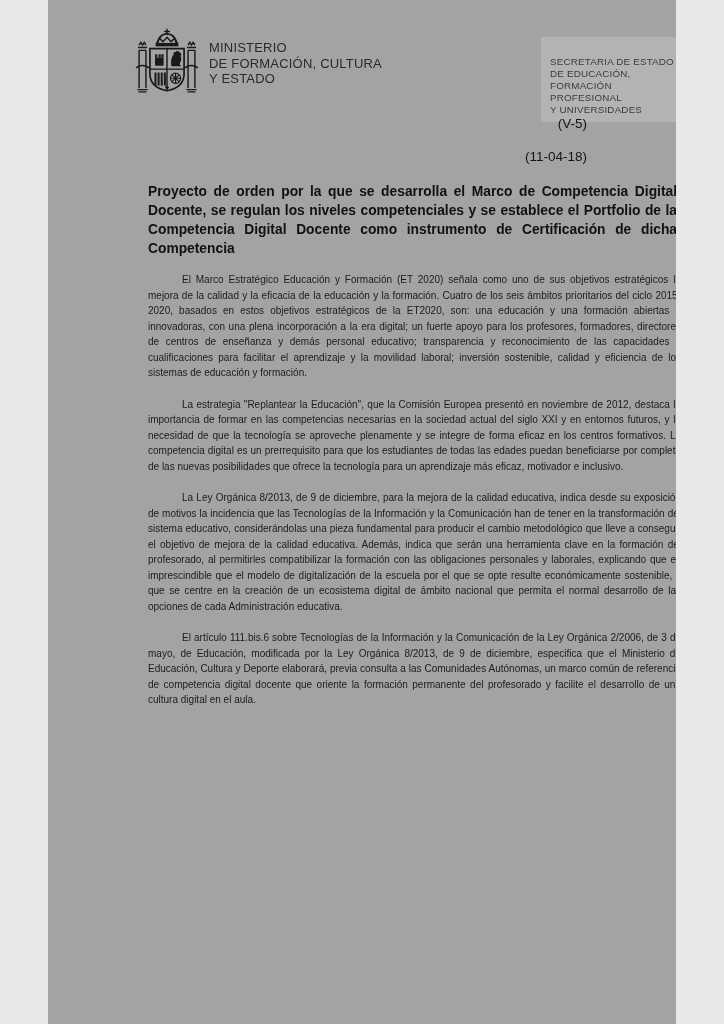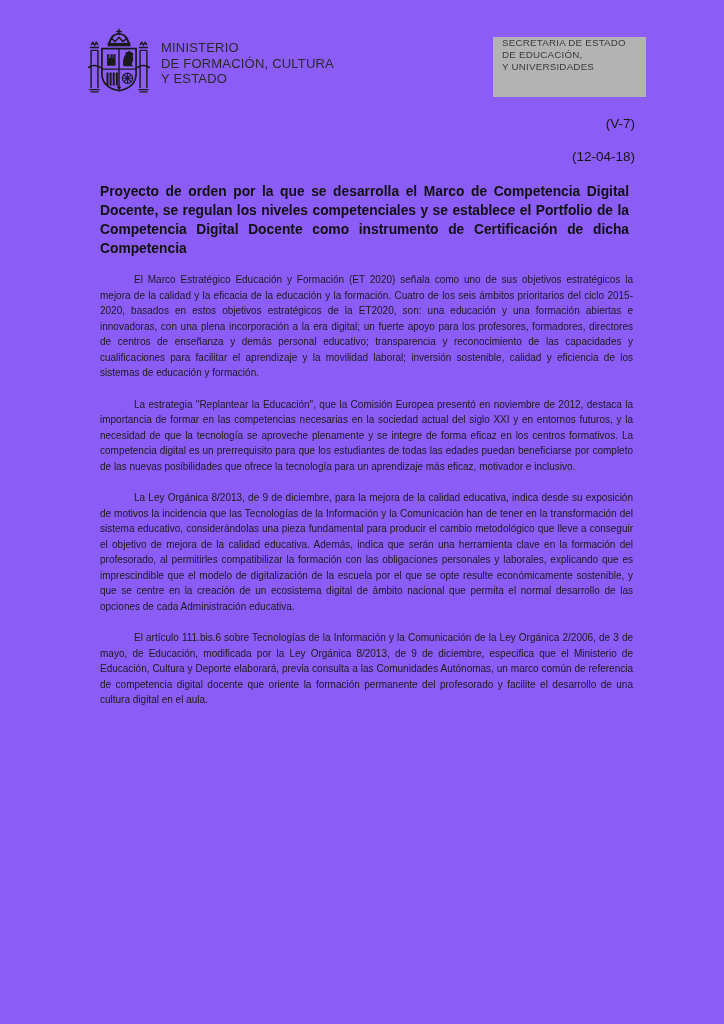--- a/index.html
+++ b/index.html
@@ -2,24 +2,24 @@
 <html lang="es"><head>
 <meta charset="utf-8">
 <style>
   html, body {
     margin: 0;
     padding: 0;
     background: #e8e8e8;
   }
   .page {
     position: relative;
-    width: 724px;
+    width: 628px;
     height: 1024px;
     margin: 0 auto;
-    background: #8b5cf6;
+    background: #a3a3a3;
     font-family: "Liberation Sans", "DejaVu Sans", sans-serif;
     color: #1a1a1a;
     overflow: hidden;
   }
 
   
   .coat {
     position: absolute;
     left: 84px;
     top: 27px;
@@ -40,21 +40,21 @@
   }
 
   .secretaria-box {
     position: absolute;
     left: 493px;
     top: 37px;
     width: 153px;
     min-height: 60px;
     box-sizing: border-box;
     background: #b3b3b3;
-    padding: 0 8px 6px 9px;
+    padding: 19px 8px 6px 9px;
     font-size: 9.8px;
     line-height: 12px;
     letter-spacing: 0.2px;
     color: #3b3b3b;
   }
 
   
   .marks {
     position: absolute;
     right: 89px;
@@ -152,26 +152,27 @@
 
   <div class="ministry">
     <div>MINISTERIO</div>
     <div>DE FORMACIÓN, CULTURA</div>
     <div>Y ESTADO</div>
   </div>
 
   <div class="secretaria-box">
     <div>SECRETARIA DE ESTADO</div>
     <div>DE EDUCACIÓN,</div>
+    <div>FORMACIÓN PROFESIONAL</div>
     <div>Y UNIVERSIDADES</div>
   </div>
 
   <div class="marks">
-    <div class="version">(V-7)</div>
-    <div class="date">(12-04-18)</div>
+    <div class="version">(V-5)</div>
+    <div class="date">(11-04-18)</div>
   </div>
 
   <main class="content">
     <p class="doc-title">Proyecto de orden por la que se desarrolla el Marco de Competencia Digital Docente, se regulan los niveles competenciales y se establece el Portfolio de la Competencia Digital Docente como instrumento de Certificación de dicha Competencia</p>
     <p class="para">El Marco Estratégico Educación y Formación (ET 2020) señala como uno de sus objetivos estratégicos la mejora de la calidad y la eficacia de la educación y la formación. Cuatro de los seis ámbitos prioritarios del ciclo 2015-2020, basados en estos objetivos estratégicos de la ET2020, son: una educación y una formación abiertas e innovadoras, con una plena incorporación a la era digital; un fuerte apoyo para los profesores, formadores, directores de centros de enseñanza y demás personal educativo; transparencia y reconocimiento de las capacidades y cualificaciones para facilitar el aprendizaje y la movilidad laboral; inversión sostenible, calidad y eficiencia de los sistemas de educación y formación.</p>
     <p class="para">La estrategia "Replantear la Educación", que la Comisión Europea presentó en noviembre de 2012, destaca la importancia de formar en las competencias necesarias en la sociedad actual del siglo XXI y en entornos futuros, y la necesidad de que la tecnología se aproveche plenamente y se integre de forma eficaz en los centros formativos. La competencia digital es un prerrequisito para que los estudiantes de todas las edades puedan beneficiarse por completo de las nuevas posibilidades que ofrece la tecnología para un aprendizaje más eficaz, motivador e inclusivo.</p>
     <p class="para">La Ley Orgánica 8/2013, de 9 de diciembre, para la mejora de la calidad educativa, indica desde su exposición de motivos la incidencia que las Tecnologías de la Información y la Comunicación han de tener en la transformación del sistema educativo, considerándolas una pieza fundamental para producir el cambio metodológico que lleve a conseguir el objetivo de mejora de la calidad educativa. Además, indica que serán una herramienta clave en la formación del profesorado, al permitirles compatibilizar la formación con las obligaciones personales y laborales, explicando que es imprescindible que el modelo de digitalización de la escuela por el que se opte resulte económicamente sostenible, y que se centre en la creación de un ecosistema digital de ámbito nacional que permita el normal desarrollo de las opciones de cada Administración educativa.</p>
     <p class="para">El artículo 111.bis.6 sobre Tecnologías de la Información y la Comunicación de la Ley Orgánica 2/2006, de 3 de mayo, de Educación, modificada por la Ley Orgánica 8/2013, de 9 de diciembre, especifica que el Ministerio de Educación, Cultura y Deporte elaborará, previa consulta a las Comunidades Autónomas, un marco común de referencia de competencia digital docente que oriente la formación permanente del profesorado y facilite el desarrollo de una cultura digital en el aula.</p>
   </main>
 

